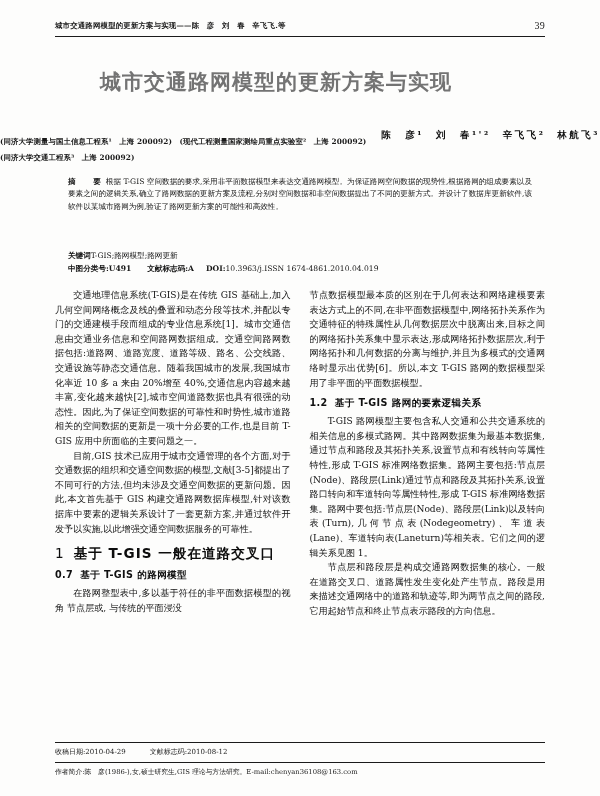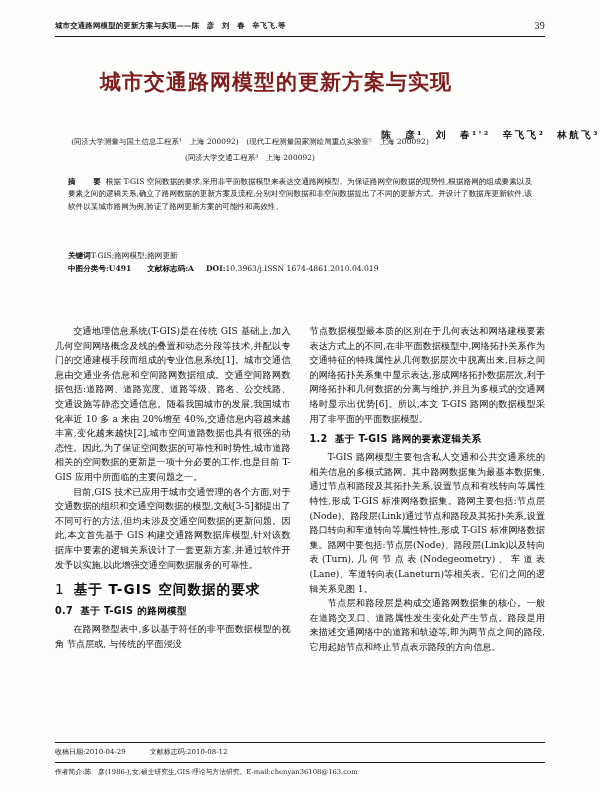--- a/index.html
+++ b/index.html
@@ -56,41 +56,42 @@
   .title {
     position: absolute;
     left: 0;
     top: 68px;
     width: 552px;
     text-align: center;
     font-size: 21px;
     font-weight: bold;
     letter-spacing: 1px;
     font-family: "DejaVu Sans", "Liberation Sans", sans-serif;
-    color: #7f1d1d;
+    color: #737373;
   }
   .authors {
     position: absolute;
     left: 0;
     top: 129px;
     width: 600px;
     text-align: right;
     font-size: 9.5px;
     font-weight: bold;
     letter-spacing: 2.5px;
     color: #141414;
   }
   .affil {
     position: absolute;
     left: 0;
     width: 500px;
-    text-align: center;
+    text-align: left;
     font-size: 7.4px;
     letter-spacing: 0.1px;
     color: #191919;
+    font-weight: bold;
   }
   .affil.a1 { top: 137px; }
   .affil.a2 { top: 153px; }
 
   
   .abstract {
     position: absolute;
     left: 68px;
     top: 176px;
     width: 464px;
@@ -127,21 +128,20 @@
 
   
   .cols {
     position: absolute;
     left: 55px;
     top: 288px;
     width: 490px;
     height: 452px;
     display: flex;
     gap: 19px;
-    margin-top: 36px;
   }
   .col {
     width: 236px;
     font-size: 9.1px;
     line-height: 14.6px;
     text-align: justify;
     text-justify: inter-ideograph;
     color: #121212;
   }
   .col p {
@@ -234,21 +234,21 @@
   <div class="clsline">
     <span class="seg">中图分类号:</span><span class="seg">U491</span><span class="sp"></span><span class="seg">文献标志码:</span><span class="seg">A</span><span class="sp2"></span><span class="seg">DOI:</span><span>10.3963/j.ISSN 1674-4861.2010.04.019</span>
   </div>
 
   <div class="cols">
 
     <div class="col">
       <p>交通地理信息系统(T-GIS)是在传统 GIS 基础上,加入几何空间网络概念及线的叠置和动态分段等技术,并配以专门的交通建模手段而组成的专业信息系统[1]。城市交通信息由交通业务信息和空间路网数据组成。交通空间路网数据包括:道路网、道路宽度、道路等级、路名、公交线路、交通设施等静态交通信息。随着我国城市的发展,我国城市化率近 10 多 a 来由 20%增至 40%,交通信息内容越来越丰富,变化越来越快[2],城市空间道路数据也具有很强的动态性。因此,为了保证空间数据的可靠性和时势性,城市道路相关的空间数据的更新是一项十分必要的工作,也是目前 T-GIS 应用中所面临的主要问题之一。</p>
       <p>目前,GIS 技术已应用于城市交通管理的各个方面,对于交通数据的组织和交通空间数据的模型,文献[3-5]都提出了不同可行的方法,但均未涉及交通空间数据的更新问题。因此,本文首先基于 GIS 构建交通路网数据库模型,针对该数据库中要素的逻辑关系设计了一套更新方案,并通过软件开发予以实施,以此增强交通空间数据服务的可靠性。</p>
       <h2 class="sec">
-        <span class="num">1</span><span>基于 T-GIS 空间数据的要求</span>
+        <span class="num">1</span><span>基于 T-GIS 一般在道路交叉口</span>
       </h2>
       <h3 class="sub">
         <span class="num">0.7</span><span>基于 T-GIS 的路网模型</span>
       </h3>
       <p>在路网整型表中,多以基于符任的非平面数据模型的视角 节点层或, 与传统的平面浸没</p>
     </div>
 
     <div class="col">
       <p class="noind">节点数据模型最本质的区别在于几何表达和网络建模要素表达方式上的不同,在非平面数据模型中,网络拓扑关系作为交通特征的特殊属性从几何数据层次中脱离出来,目标之间的网络拓扑关系集中显示表达,形成网络拓扑数据层次,利于网络拓扑和几何数据的分离与维护,并且为多模式的交通网络时显示出优势[6]。所以,本文 T-GIS 路网的数据模型采用了非平面的平面数据模型。</p>
       <h3 class="sub">

